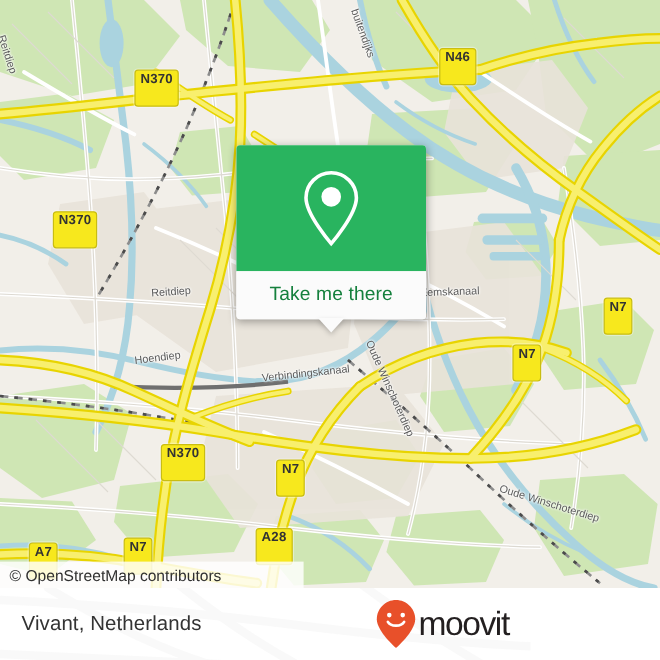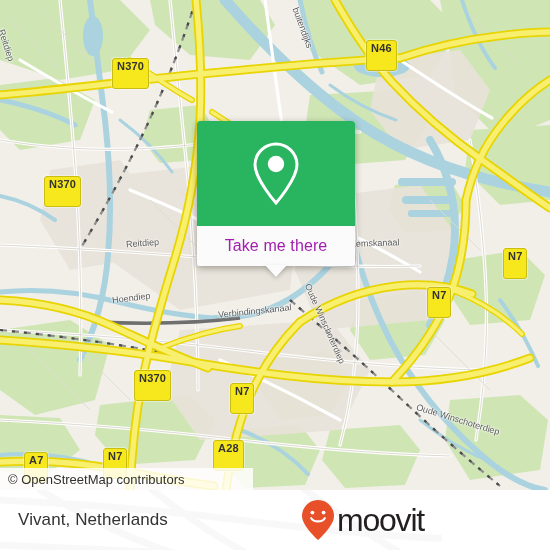--- a/index.html
+++ b/index.html
@@ -48,21 +48,21 @@
   .card-top{
     background:#29b45f;height:105px;border-radius:3px 3px 0 0;
     display:flex;align-items:center;justify-content:center;
   }
   .card-bottom{
     background:#fbfbfb;height:40px;border-radius:0 0 3px 3px;
     display:flex;align-items:center;justify-content:center;
     position:relative;
   }
   .card-label{
-    color:#a21caf;font-size:16px;letter-spacing:.1px;
+    color:#15803d;font-size:16px;letter-spacing:.1px;
     font-family:"Liberation Sans",sans-serif;
   }
   .card-tail{
     position:absolute;left:50%;bottom:-11px;margin-left:-11px;
     width:0;height:0;
     border-left:11px solid transparent;
     border-right:11px solid transparent;
     border-top:12px solid #fbfbfb;
     filter:drop-shadow(0 2px 2px rgba(0,0,0,.2));
   }
@@ -90,21 +90,21 @@
   .place-name{
     position:absolute;left:18px;top:50%;transform:translateY(-50%);
     font-size:17px;color:#333;letter-spacing:.1px;
     font-family:"Liberation Sans",sans-serif;
   }
   .brand{
     position:absolute;right:18px;top:50%;transform:translateY(-50%);
     display:flex;align-items:center;gap:2px;
   }
   .brand-text{
-    font-size:32px;color:#231f20;letter-spacing:-1.2px;line-height:1;
+    font-size:28px;color:#231f20;letter-spacing:-1.2px;line-height:1;
     font-family:"Liberation Sans",sans-serif;
   }
 </style>
 </head>
 <body>
 
 <div id="root">
 
   <div class="map">
     <svg width="550" height="490" viewBox="0 0 550 490" xmlns="http://www.w3.org/2000/svg">

